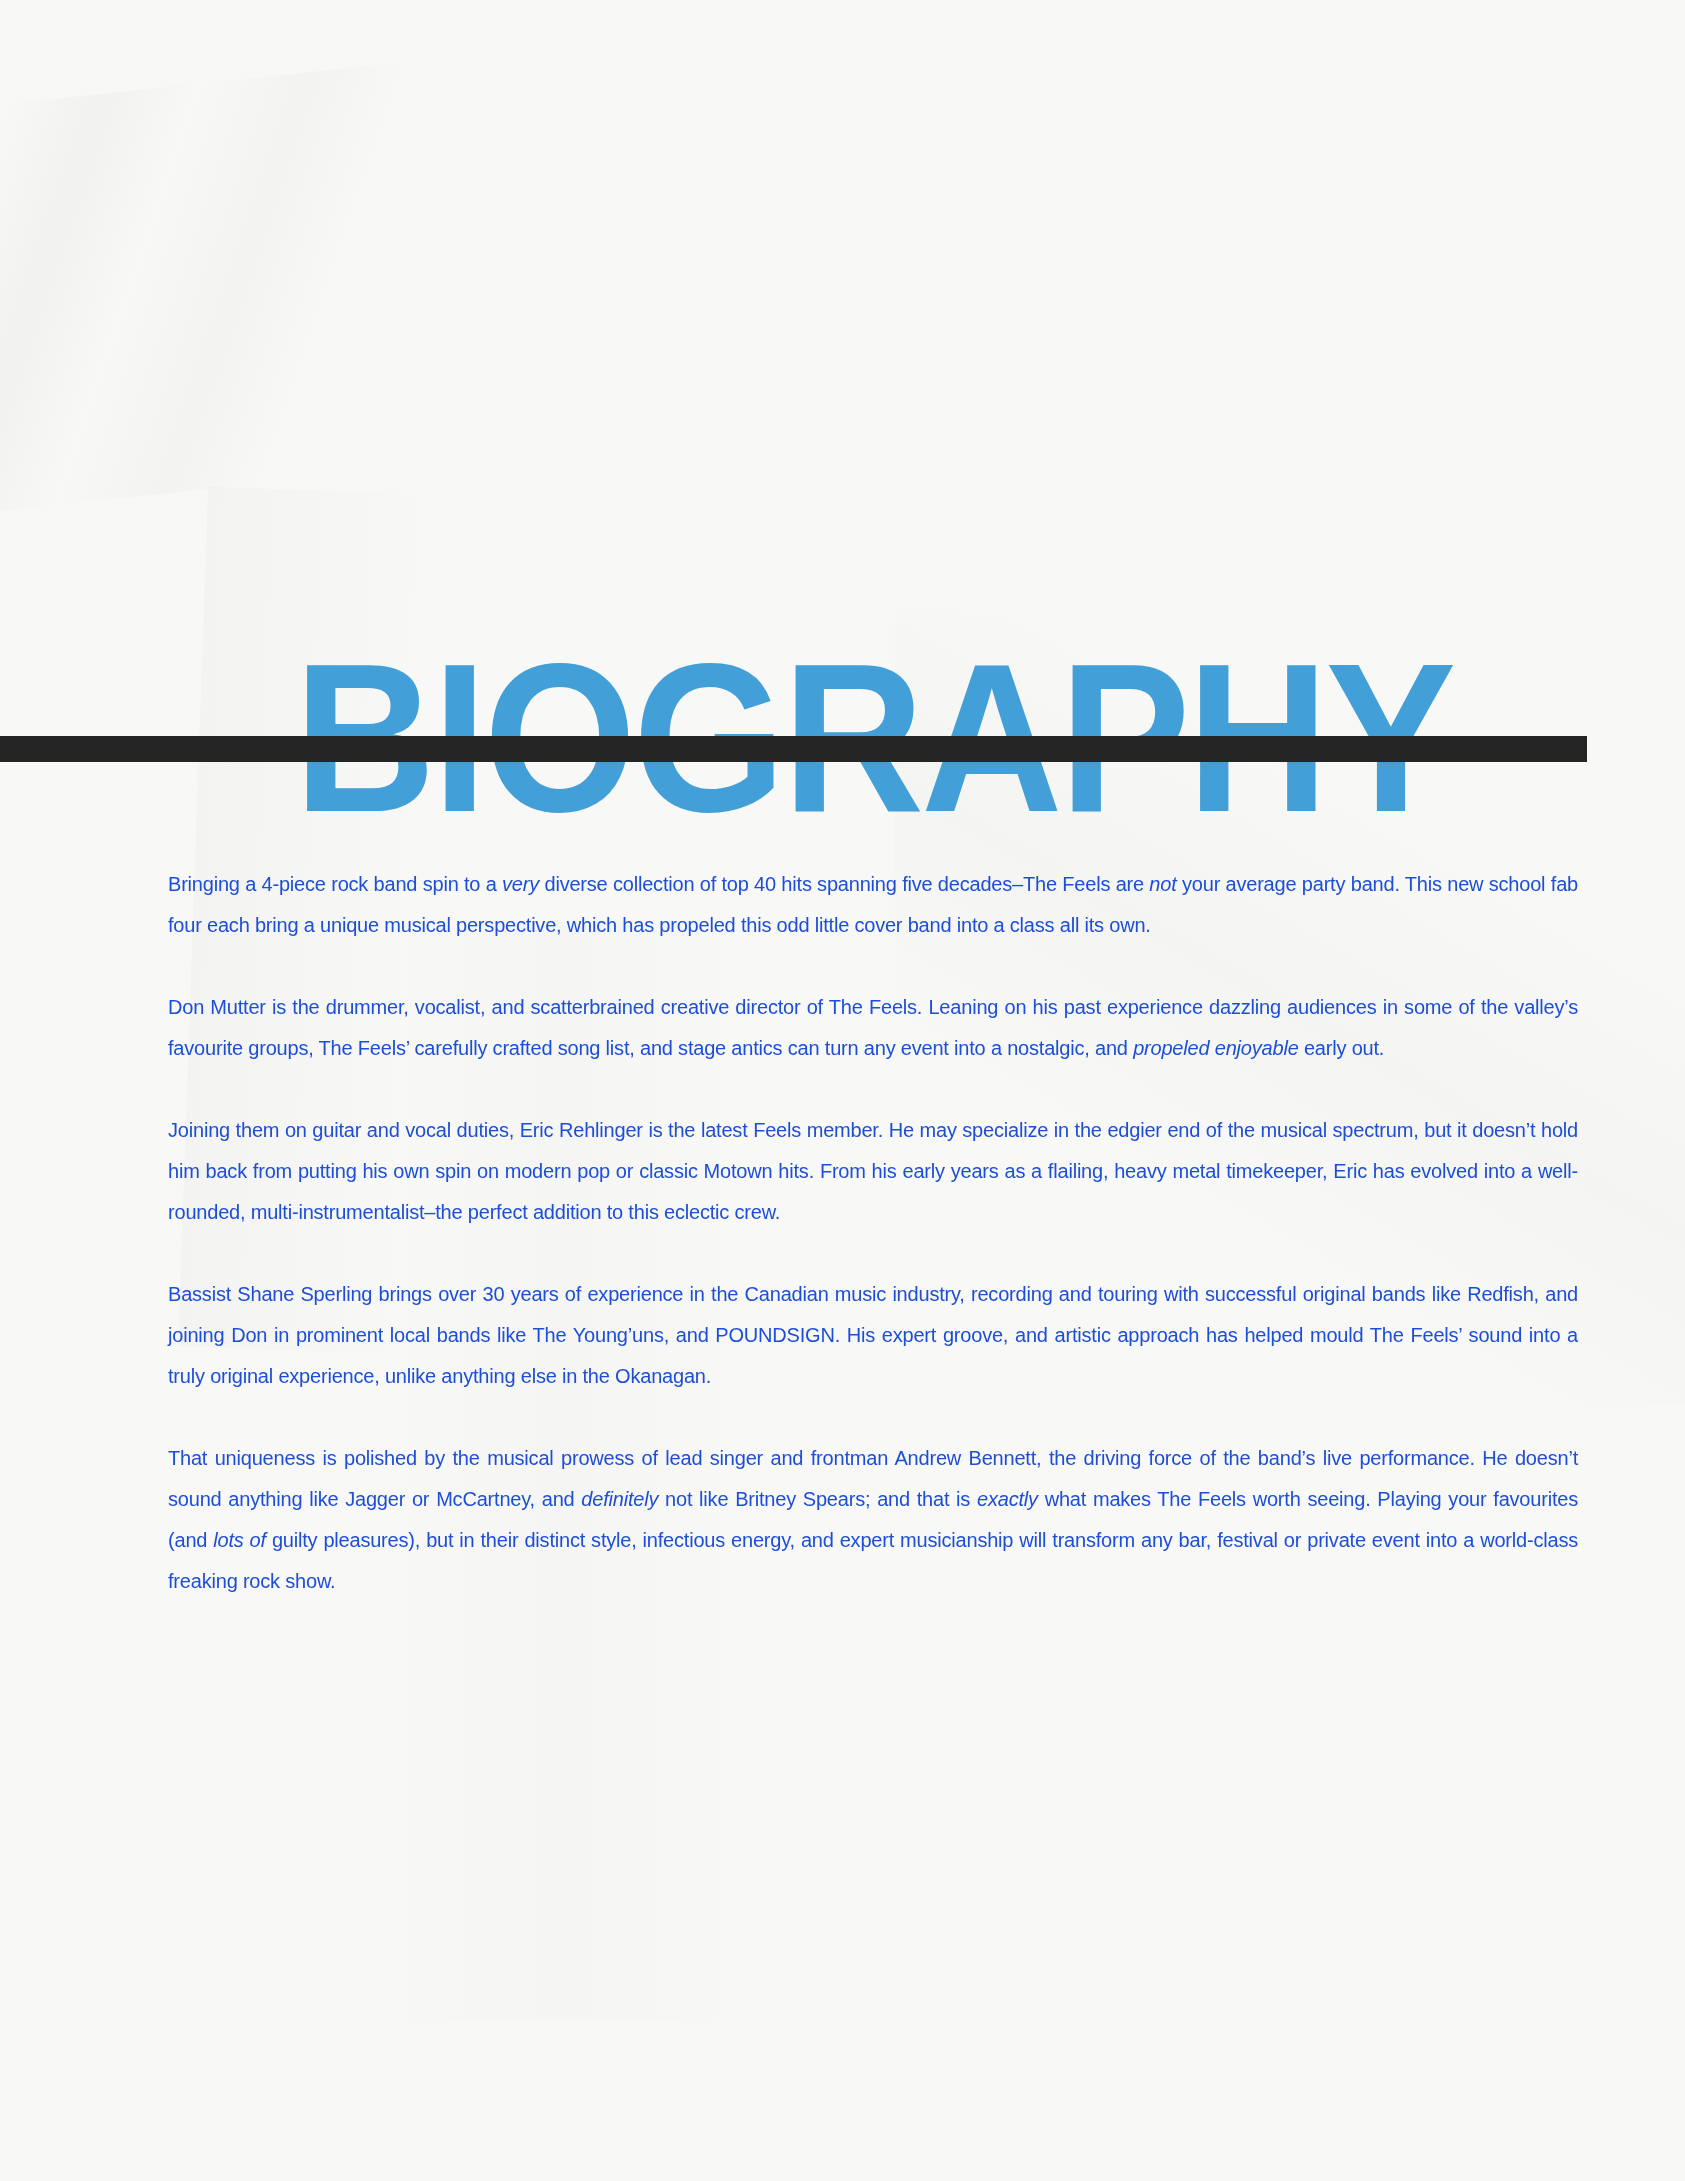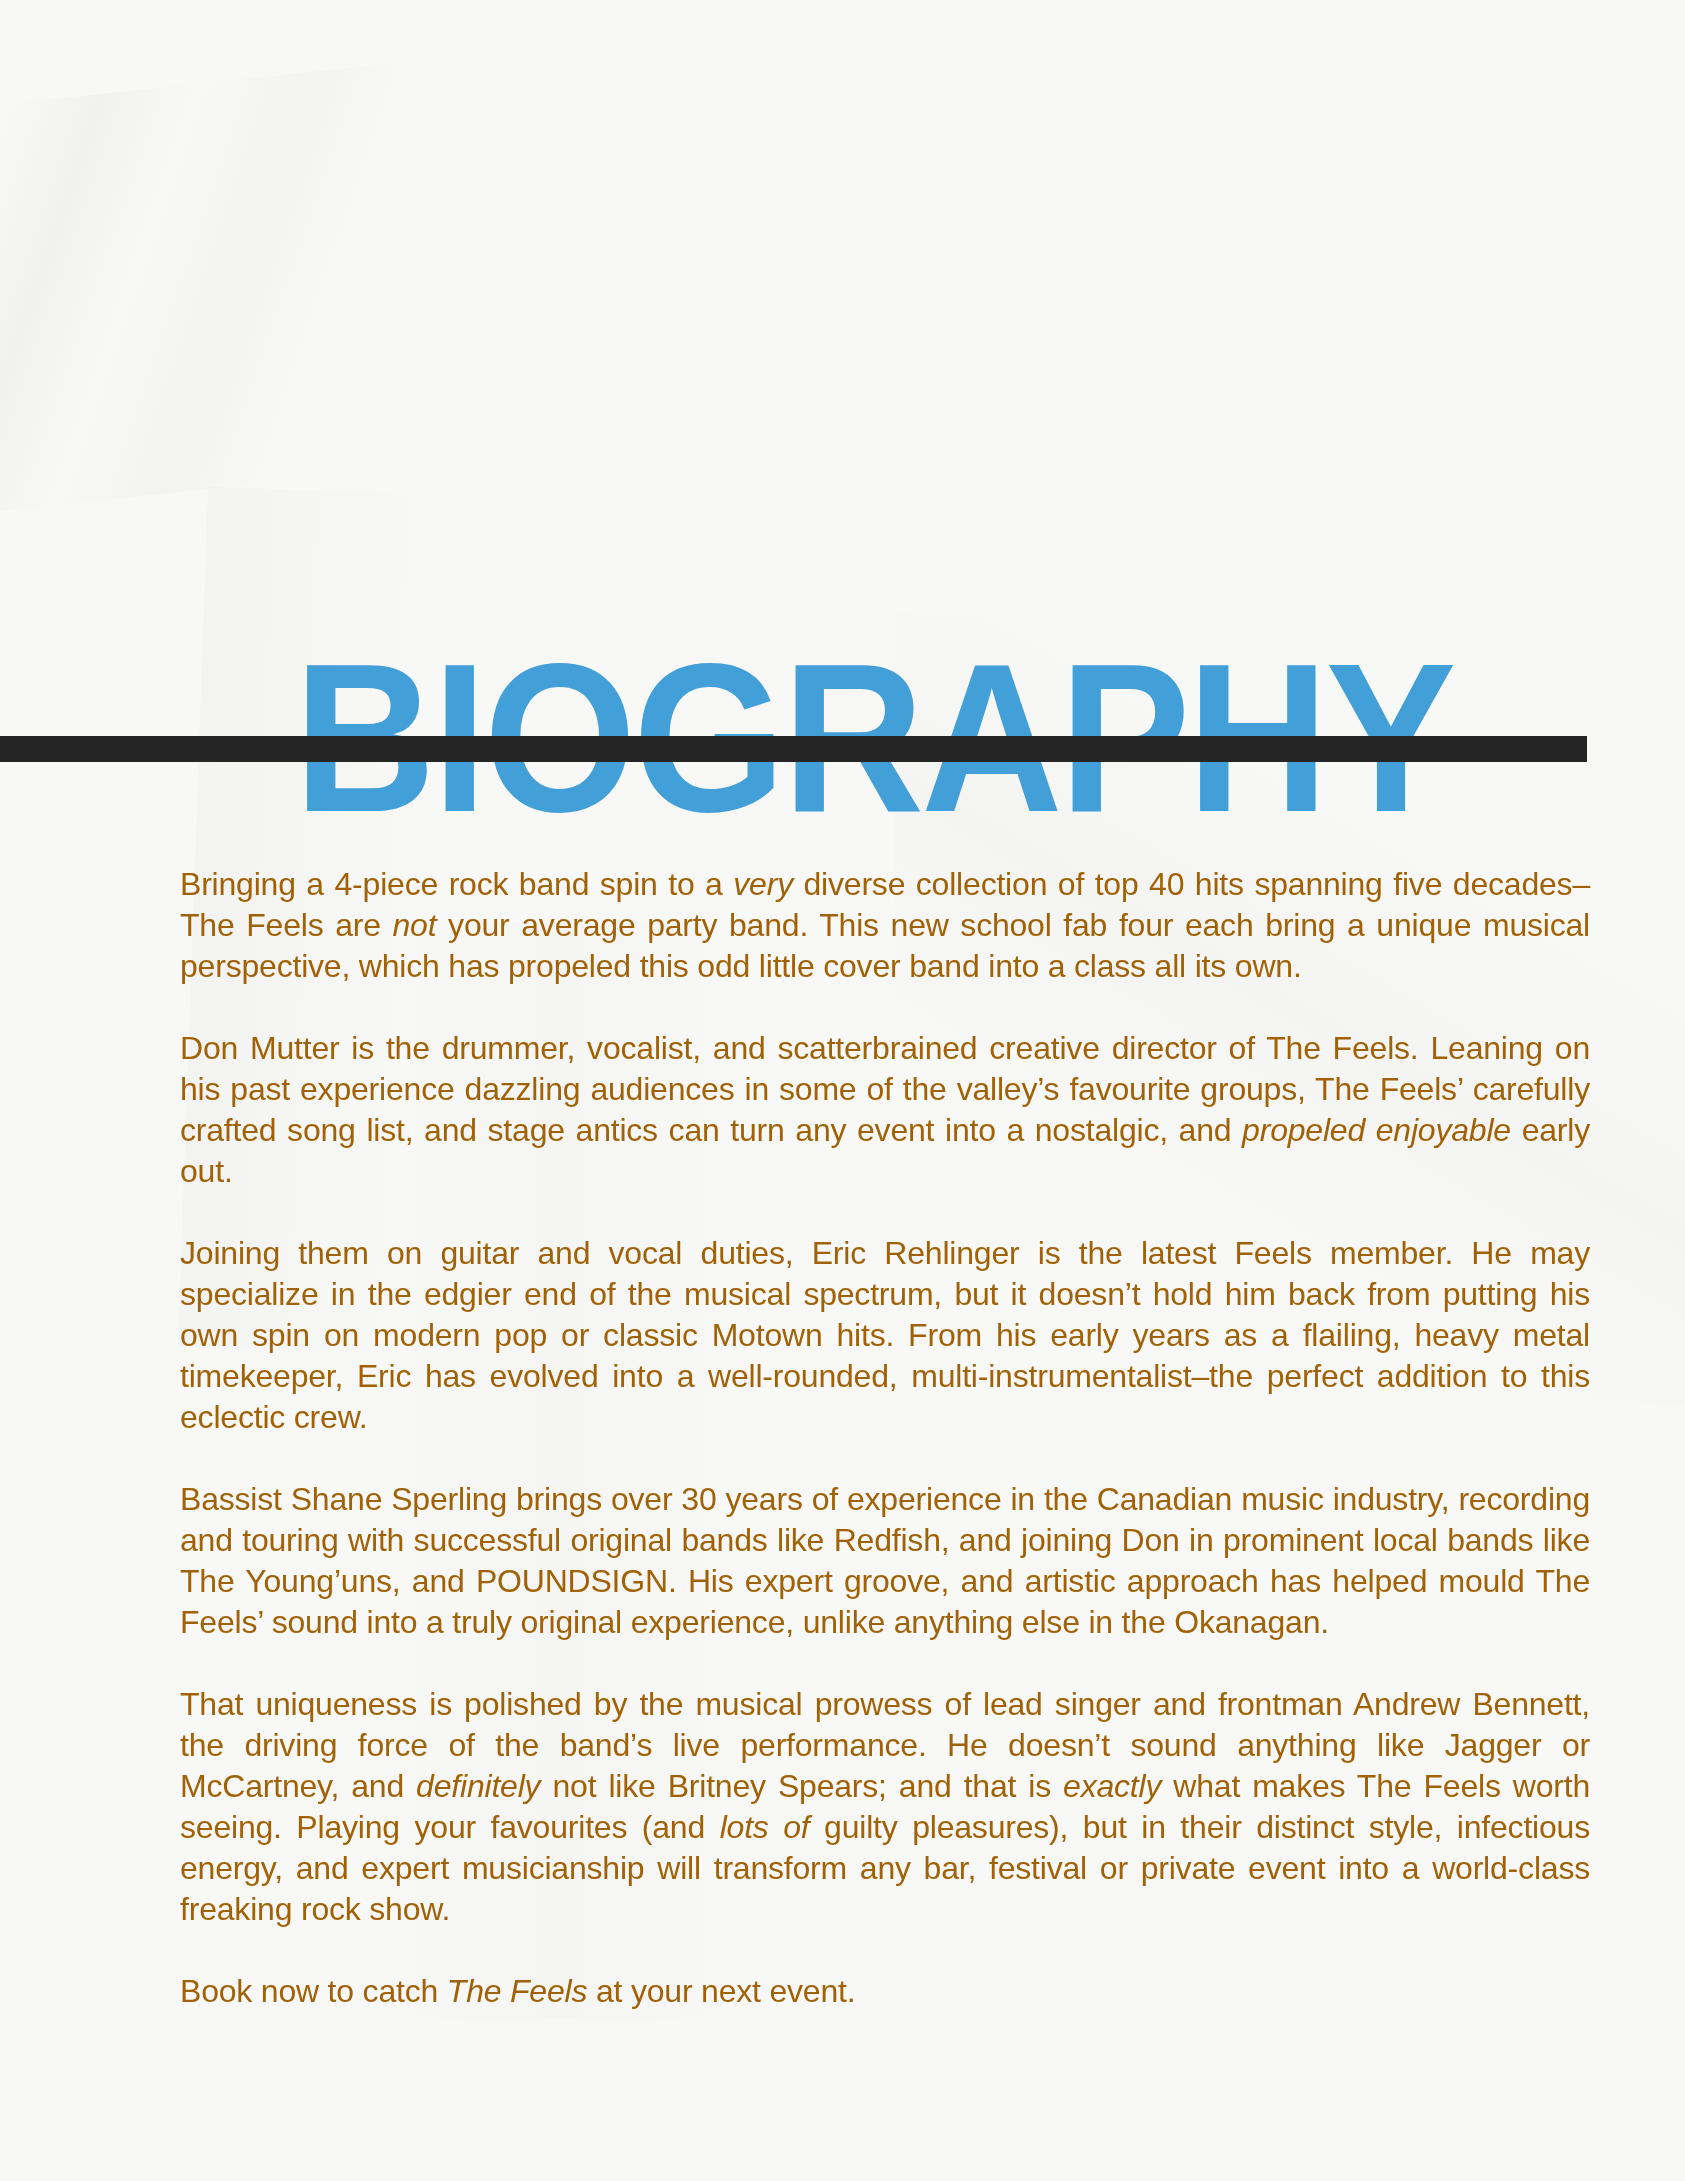--- a/index.html
+++ b/index.html
@@ -47,26 +47,26 @@
     transform-origin:left top;
   }
   .rule {
     position:absolute;
     left:0; top:736px;
     width:1587px; height:25.5px;
     background:#252525;
   }
   .bio {
     position:absolute;
-    left:180px; top:864px;
+    left:168px; top:864px;
     width:1410px;
-    font-size:32px;
+    font-size:20px;
     line-height:41px;
     letter-spacing:-0.2px;
-    color:#a16207;
+    color:#1d4ed8;
     text-align:justify;
   }
   .bio p { margin:0 0 41px 0; }
   .bio p.last { margin-bottom:0; text-align:left; }
   .it { font-style:italic; }
 </style>
 </head>
 <body>
 
 <div class="page">
@@ -85,18 +85,17 @@
     <p><span>Bringing a 4-piece rock band spin to a </span><span class="it">very</span><span> diverse collection of top 40 hits spanning five decades–The Feels are </span><span class="it">not</span><span> your average party band. This new school fab four each bring a unique musical perspective, which has propeled this odd little cover band into a class all its own.</span></p>
 
     <p><span>Don Mutter is the drummer, vocalist, and scatterbrained creative director of The Feels. Leaning on his past experience dazzling audiences in some of the valley’s favourite groups, The Feels’ carefully crafted song list, and stage antics can turn any event into a nostalgic, and </span><span class="it">propeled enjoyable</span><span> early out.</span></p>
 
     <p><span>Joining them on guitar and vocal duties, Eric Rehlinger is the latest Feels member. He may specialize in the edgier end of the musical spectrum, but it doesn’t hold him back from putting his own spin on modern pop or classic Motown hits. From his early years as a flailing, heavy metal timekeeper, Eric has evolved into a well-rounded, multi-instrumentalist–the perfect addition to this eclectic crew.</span></p>
 
     <p><span>Bassist Shane Sperling brings over 30 years of experience in the Canadian music industry, recording and touring with successful original bands like Redfish, and joining Don in prominent local bands like The Young’uns, and POUNDSIGN. His expert groove, and artistic approach has helped mould The Feels’ sound into a truly original experience, unlike anything else in the Okanagan.</span></p>
 
     <p><span>That uniqueness is polished by the musical prowess of lead singer and frontman Andrew Bennett, the driving force of the band’s live performance. He doesn’t sound anything like Jagger or McCartney, and </span><span class="it">definitely</span><span> not like Britney Spears; and that is </span><span class="it">exactly</span><span> what makes The Feels worth seeing. Playing your favourites (and </span><span class="it">lots of</span><span> guilty pleasures), but in their distinct style, infectious energy, and expert musicianship will transform any bar, festival or private event into a world-class freaking rock show.</span></p>
 
-    <p class="last"><span>Book now to catch </span><span class="it">The Feels</span><span> at your next event.</span></p>
 
   </div>
 
 </div>
 
 
 </body></html>

